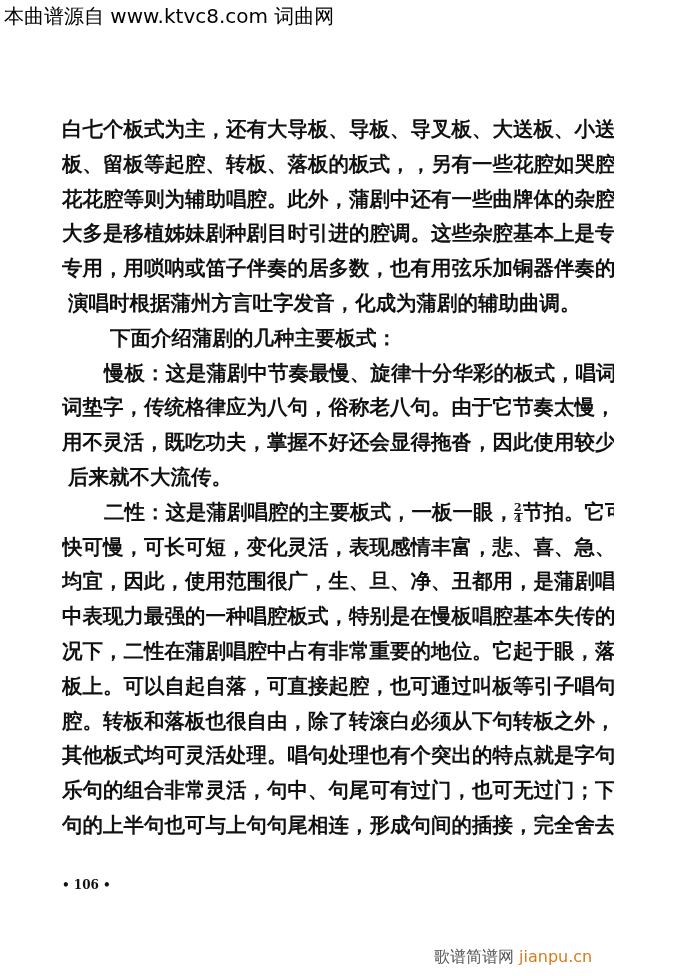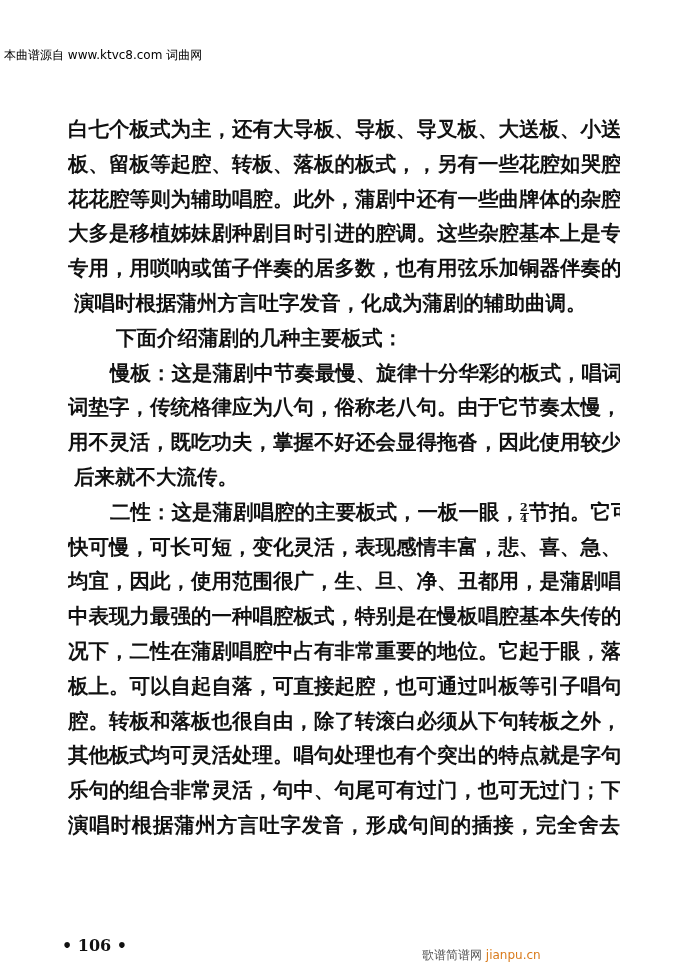--- a/index.html
+++ b/index.html
@@ -1,39 +1,39 @@
 <!DOCTYPE html>
 <html><head>
 <meta charset="utf-8">
 <style>
   html, body { margin: 0; padding: 0; background: #ffffff; }
   body { width: 690px; height: 976px; position: relative; overflow: hidden; }
   .source-line {
     position: absolute; left: 4px; top: 3px;
-    font-family: "DejaVu Sans", sans-serif; font-size: 12px; color: #000;
-    letter-spacing: 0px; white-space: nowrap; margin-top: 44px;
+    font-family: "DejaVu Sans", sans-serif; font-size: 20px; color: #000;
+    letter-spacing: 0px; white-space: nowrap;
   }
   .page {
-    position: absolute; left: 68px; top: 112px; width: 552px;
+    position: absolute; left: 62px; top: 112px; width: 552px;
     font-family: "DejaVu Serif", serif; font-size: 20.5px; color: #111;
     line-height: 34.8px; font-weight: bold;
   }
   .line { display: block; white-space: nowrap; overflow: hidden; height: 34.8px; text-align: justify; text-align-last: justify; }
   .line.last { text-align-last: left; margin-left: 6px; }
   .line.indent { padding-left: 42px; }
   .frac { display: inline-block; vertical-align: middle; font-size: 11px; line-height: 10px; text-align: center; }
   .frac span { display: block; }
   .frac .bar { border-top: 1.5px solid #111; width: 9px; margin: 0 auto; }
   .page-number {
-    position: absolute; left: 62px; top: 936px;
-    font-family: "DejaVu Serif", serif; font-weight: bold; font-size: 16px; color: #111;
+    position: absolute; left: 62px; top: 878px;
+    font-family: "DejaVu Serif", serif; font-weight: bold; font-size: 12px; color: #111;
   }
   .watermark {
-    position: absolute; left: 422px; top: 947px;
-    font-family: "DejaVu Sans", sans-serif; font-size: 12px; color: #555; white-space: nowrap;
+    position: absolute; left: 434px; top: 947px;
+    font-family: "DejaVu Sans", sans-serif; font-size: 16px; color: #555; white-space: nowrap;
   }
   .watermark .domain { color: #d97a1a; }
 </style>
 </head>
 <body>
 
 <div class="source-line">本曲谱源自 www.ktvc8.com 词曲网</div>
 
 <div class="page">
   <span class="line">白七个板式为主，还有大导板、导板、导叉板、大送板、小送</span>
@@ -49,21 +49,21 @@
   <span class="line last">后来就不大流传。</span>
   <span class="line indent"><span>二性：这是蒲剧唱腔的主要板式，一板一眼，</span><span class="frac"><span>2</span><span class="bar"></span><span>4</span></span><span>节拍。它可</span></span>
   <span class="line">快可慢，可长可短，变化灵活，表现感情丰富，悲、喜、急、缓</span>
   <span class="line">均宜，因此，使用范围很广，生、旦、净、丑都用，是蒲剧唱腔</span>
   <span class="line">中表现力最强的一种唱腔板式，特别是在慢板唱腔基本失传的情</span>
   <span class="line">况下，二性在蒲剧唱腔中占有非常重要的地位。它起于眼，落于</span>
   <span class="line">板上。可以自起自落，可直接起腔，也可通过叫板等引子唱句起</span>
   <span class="line">腔。转板和落板也很自由，除了转滚白必须从下句转板之外，转</span>
   <span class="line">其他板式均可灵活处理。唱句处理也有个突出的特点就是字句、</span>
   <span class="line">乐句的组合非常灵活，句中、句尾可有过门，也可无过门；下</span>
-  <span class="line">演唱时根据蒲州方言吐字发音，形成句间的插接，完全舍去</span>
+  <span class="line">句的上半句也可与上句句尾相连，形成句间的插接，完全舍去</span>
 </div>
 
 <div class="page-number">• 106 •</div>
 
 <div class="watermark">
   <span>歌谱简谱网</span>
   <span class="domain">jianpu.cn</span>
 </div>
 
 </body></html>

